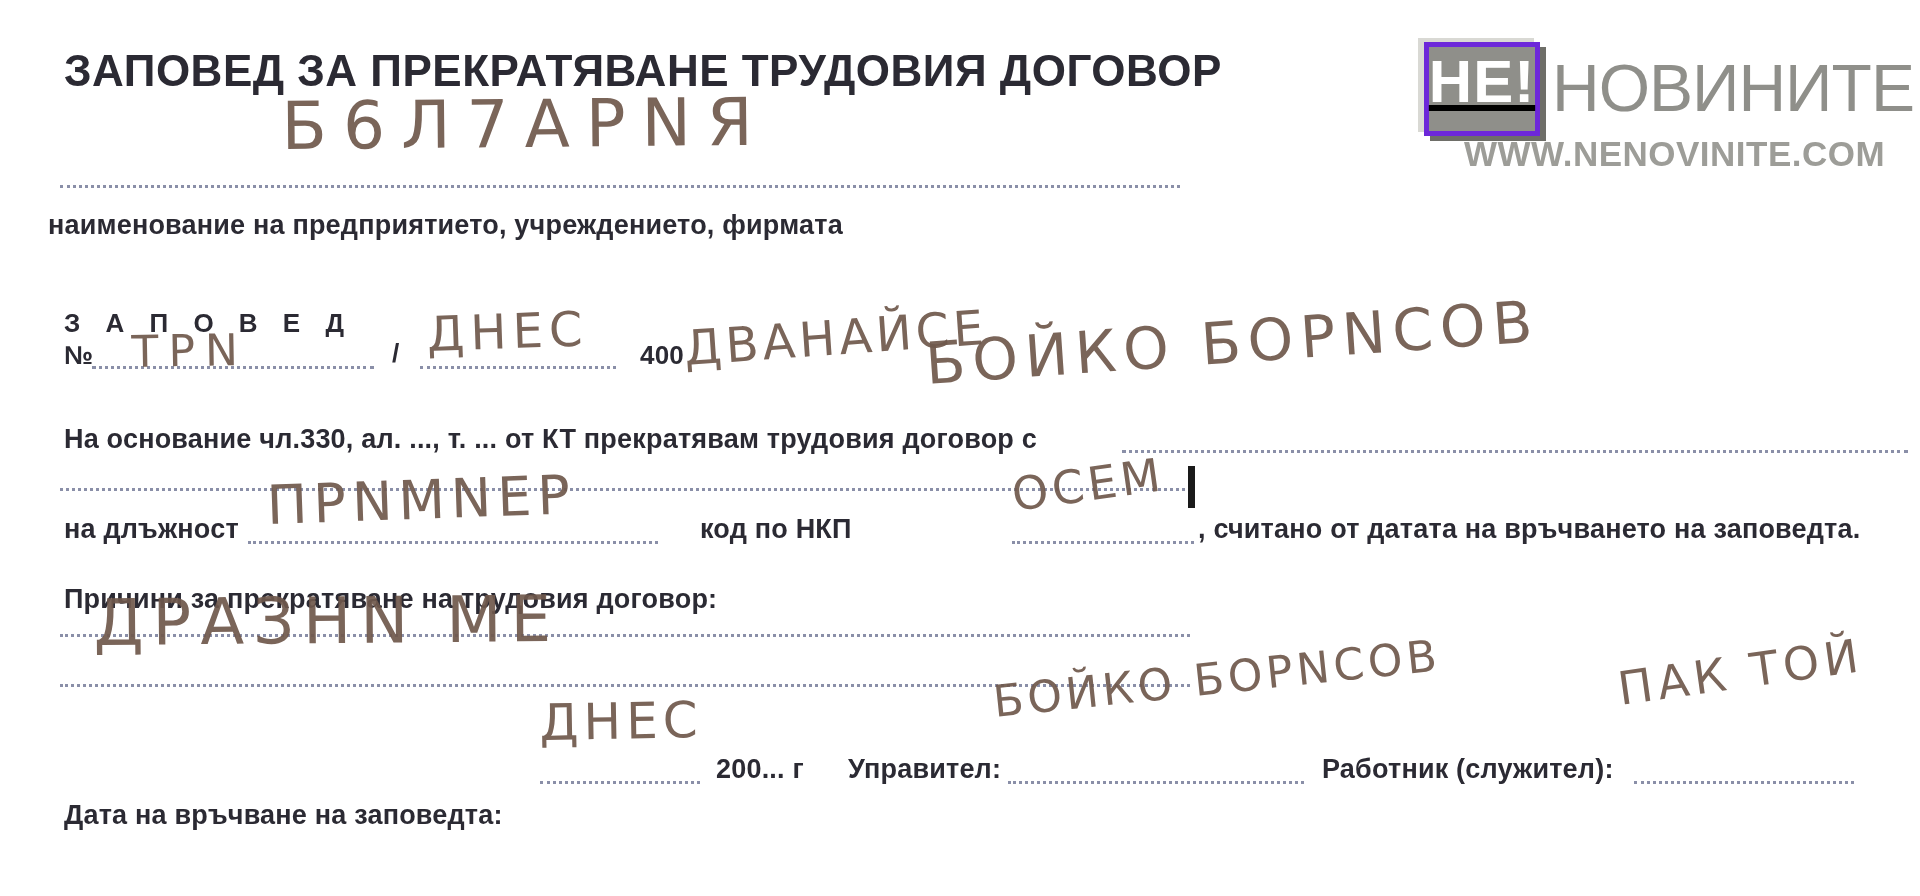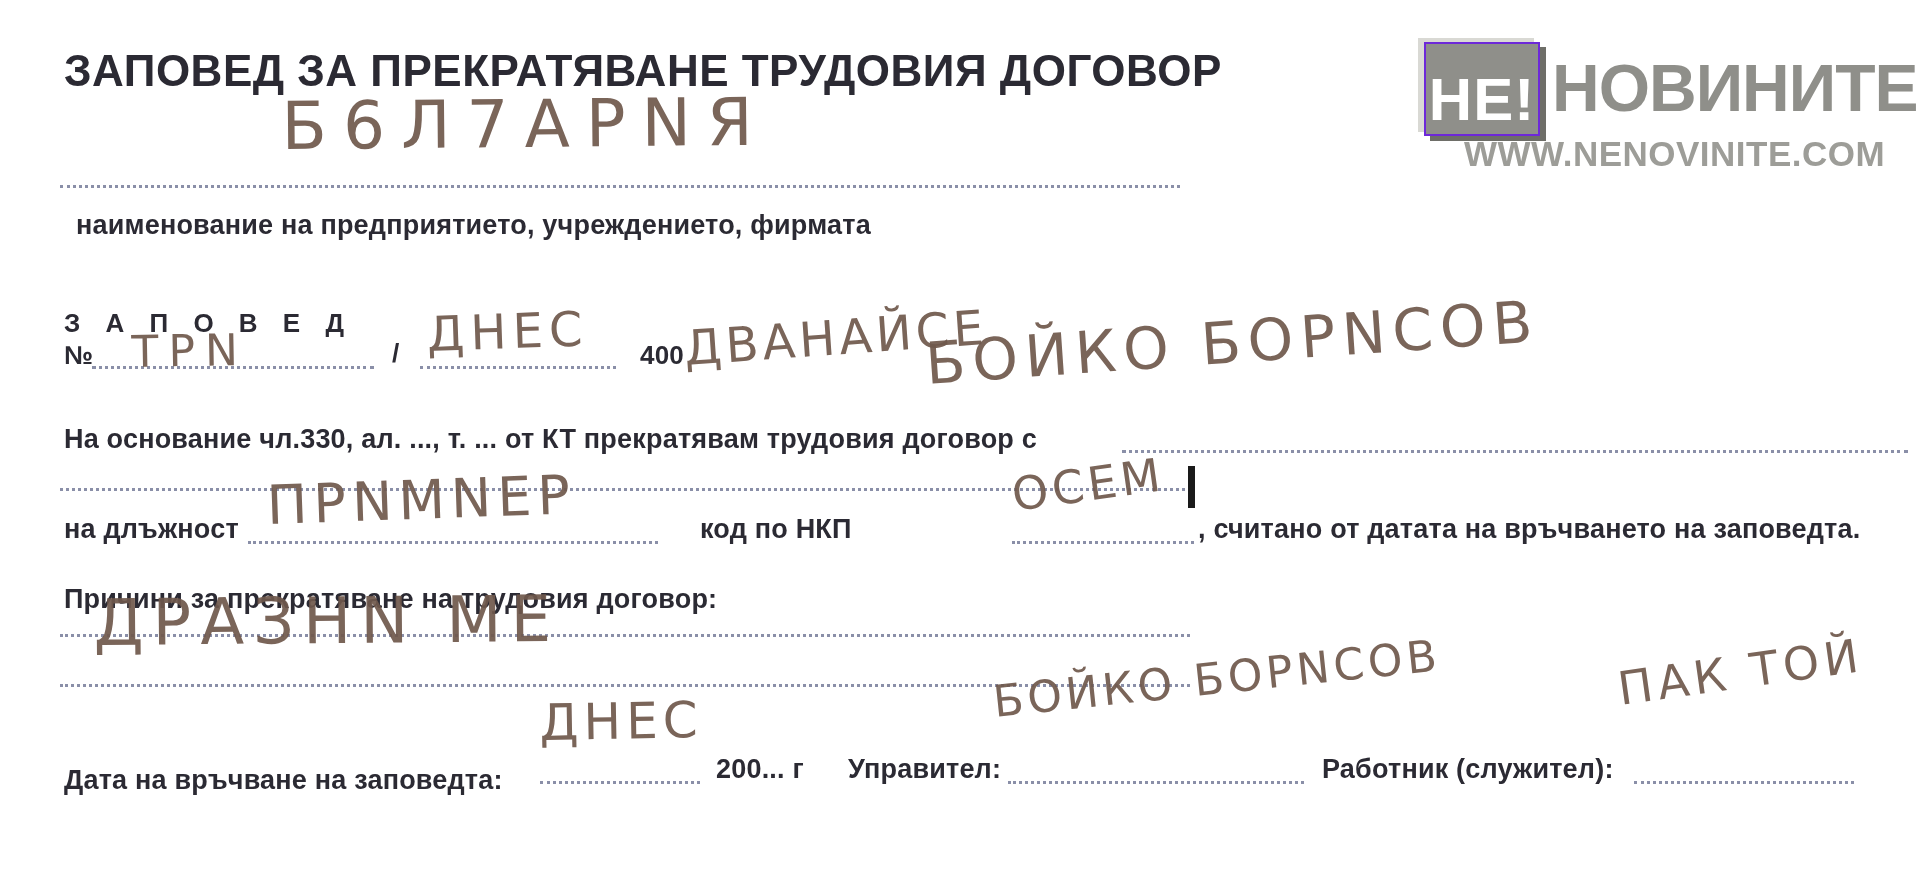--- a/index.html
+++ b/index.html
@@ -22,31 +22,31 @@
   .dotline{
     position:absolute;height:0;border-bottom:3px dotted var(--dots,#8a8fa8);
   }
   .caret{
     position:absolute;width:7px;height:42px;background:var(--cursor,#1a1a1a);
   }
   
   .ne-box{
     position:absolute;left:1424px;top:42px;width:116px;height:94px;
     background:var(--logo-gray,#8f8f8a);
-    border:2px solid #6d28d9;box-sizing:border-box;
+    border:5px solid #6d28d9;box-sizing:border-box;
     box-shadow:-6px -4px 0 #d9d9d4, 6px 5px 0 #6e6e68;
-    display:flex;align-items:flex-end;justify-content:center;
+    display:flex;align-items:flex-start;justify-content:center;text-decoration:underline;
   }
   .ne-box span{
     color:#ffffff;font-weight:bold;font-size:60px;letter-spacing:1px;
     font-family:"Liberation Sans", sans-serif;
   }
   .novinite{
     position:absolute;left:1552px;top:50px;
-    color:var(--logo-gray,#8f8f8a);font-weight:bold;font-size:66px;
+    color:var(--logo-gray,#8f8f8a);font-weight:normal;font-size:66px;
     letter-spacing:-1px;white-space:nowrap;
   }
   .site-url{
     position:absolute;left:1464px;top:134px;
     color:var(--url-gray,#9d9d98);font-weight:bold;font-size:35px;
     letter-spacing:.5px;white-space:nowrap;
   }
 </style>
 </head>
 <body>
@@ -54,21 +54,21 @@
 <div class="printed title" style="left:64px;top:46px;">ЗАПОВЕД ЗА ПРЕКРАТЯВАНЕ ТРУДОВИЯ ДОГОВОР</div>
 
 <div class="ne-box">
   <span>НЕ!</span>
 </div>
 <div class="novinite">НОВИНИТЕ</div>
 <div class="site-url">WWW.NENOVINITE.COM</div>
 
 <div class="hw" style="left:282px;top:88px;font-size:66px;letter-spacing:16px;transform:rotate(-0.5deg);">Б6Л7АРNЯ</div>
 <div class="dotline" style="left:60px;top:185px;width:1120px;"></div>
-<div class="printed" style="left:76px;top:210px;">наименование на предприятието, учреждението, фирмата</div>
+<div class="printed" style="left:48px;top:210px;">наименование на предприятието, учреждението, фирмата</div>
 
 <div class="printed order-heading" style="left:64px;top:308px;">З А П О В Е Д</div>
 
 <div class="printed small-symbol" style="left:64px;top:340px;">№</div>
 <div class="dotline" style="left:92px;top:366px;width:282px;"></div>
 <div class="hw" style="left:132px;top:326px;font-size:44px;letter-spacing:10px;transform:rotate(-1deg);">ТРN</div>
 <div class="printed small-symbol" style="left:392px;top:338px;">/</div>
 <div class="dotline" style="left:420px;top:366px;width:196px;"></div>
 <div class="hw" style="left:428px;top:306px;font-size:48px;letter-spacing:6px;transform:rotate(-2deg);">ДНЕС</div>
 <div class="printed small-symbol" style="left:640px;top:340px;">400</div>
@@ -87,21 +87,21 @@
 <div class="printed" style="left:700px;top:514px;">код по НКП</div>
 <div class="dotline" style="left:1012px;top:541px;width:182px;"></div>
 <div class="hw" style="left:1016px;top:468px;font-size:46px;letter-spacing:4px;transform:rotate(-8deg);">ОСЕМ</div>
 <div class="printed" style="left:1198px;top:514px;">, считано от датата на връчването на заповедта.</div>
 
 <div class="printed" style="left:64px;top:584px;">Причини за прекратяване на трудовия договор:</div>
 <div class="dotline" style="left:60px;top:634px;width:1130px;"></div>
 <div class="hw" style="left:94px;top:586px;font-size:64px;letter-spacing:9px;transform:rotate(-0.5deg);">ДРАЗНN МЕ</div>
 <div class="dotline" style="left:60px;top:684px;width:1130px;"></div>
 
-<div class="printed" style="left:64px;top:765px;">Дата на връчване на заповедта:</div>
+<div class="printed" style="left:64px;top:800px;">Дата на връчване на заповедта:</div>
 <div class="hw" style="left:540px;top:694px;font-size:50px;letter-spacing:5px;transform:rotate(-1deg);">ДНЕС</div>
 <div class="dotline" style="left:540px;top:781px;width:160px;"></div>
 <div class="printed" style="left:716px;top:754px;">200... г</div>
 <div class="printed" style="left:848px;top:754px;">Управител:</div>
 <div class="dotline" style="left:1008px;top:781px;width:296px;"></div>
 <div class="hw" style="left:996px;top:676px;font-size:44px;letter-spacing:4px;transform:rotate(-6deg);">БОЙКО БОРNСОВ</div>
 <div class="printed" style="left:1322px;top:754px;">Работник (служител):</div>
 <div class="dotline" style="left:1634px;top:781px;width:220px;"></div>
 <div class="hw" style="left:1622px;top:662px;font-size:46px;letter-spacing:5px;transform:rotate(-8deg);">ПАК ТОЙ</div>
 

